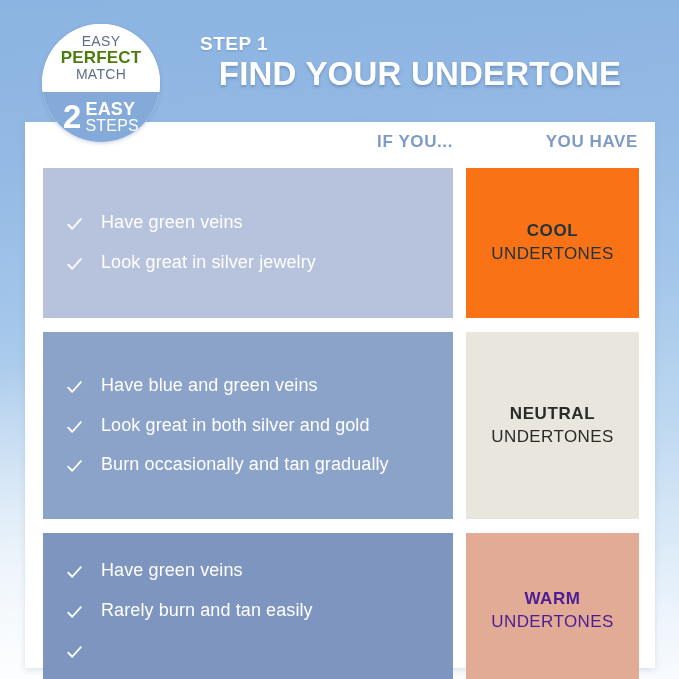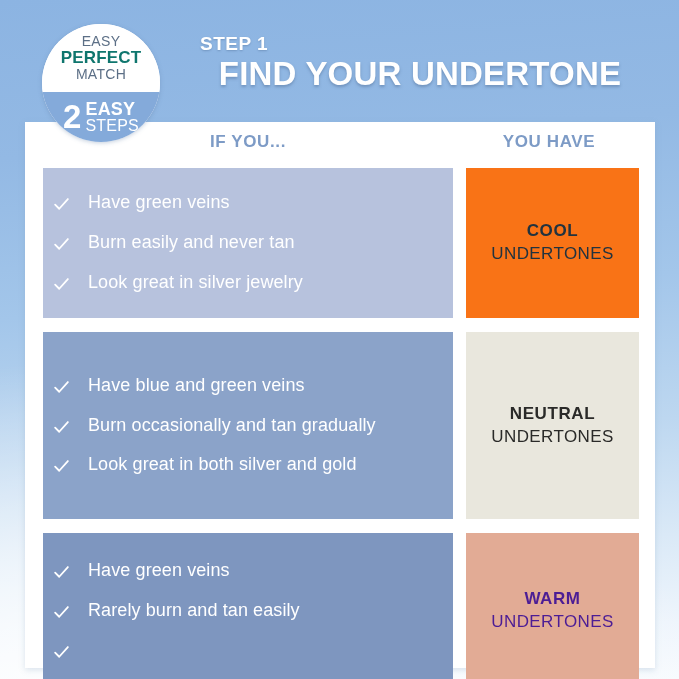--- a/index.html
+++ b/index.html
@@ -35,53 +35,53 @@
     overflow:hidden;background:#ffffff;
     box-shadow:0 1px 4px rgba(90,120,160,.35);
     z-index:5;
   }
   .badge-top{
     position:absolute;left:0;top:0;width:118px;height:68px;background:#ffffff;
     display:flex;flex-direction:column;align-items:center;justify-content:center;
     line-height:1.08;
   }
   .badge-your{color:#5c6f86;font-size:14px;letter-spacing:.3px;}
-  .badge-perfect{color:#0f766e;font-size:17px;font-weight:bold;letter-spacing:.2px;}
+  .badge-perfect{color:#4d7c0f;font-size:17px;font-weight:bold;letter-spacing:.2px;}
   .badge-match{color:#5c6f86;font-size:14px;letter-spacing:.3px;}
   .badge-bottom{
     position:absolute;left:0;top:68px;width:118px;height:50px;background:#84aada;
     display:flex;align-items:center;justify-content:center;gap:4px;
   }
   .badge-num{color:#ffffff;font-size:33px;font-weight:bold;line-height:.9;}
   .badge-steps{display:flex;flex-direction:column;line-height:1.0;}
   .badge-easy{color:#ffffff;font-size:18px;font-weight:bold;letter-spacing:.2px;}
   .badge-stepstxt{color:#ffffff;font-size:16px;letter-spacing:.2px;}
 
   
   .card{
     position:absolute;left:25px;top:122px;width:630px;height:546px;
     background:#ffffff;
     box-shadow:0 2px 6px rgba(120,150,185,.25);
   }
 
   .col-headers{position:absolute;left:0;top:10px;width:630px;height:32px;}
   .col-h{
     position:absolute;color:#7d9bc6;font-size:17px;font-weight:bold;letter-spacing:.6px;
-    text-align:center;
+    text-align:right;
   }
   .col-h.left{left:18px;width:410px;}
   .col-h.right{left:435px;width:178px;}
 
   .rows{position:absolute;left:18px;top:46px;width:596px;}
   .row{position:relative;display:flex;gap:13px;margin-bottom:14px;}
 
   .traits{
     flex:0 0 410px;
     display:flex;flex-direction:column;justify-content:center;
-    padding:14px 16px 14px 10px;
+    padding:14px 16px 14px 23px;
     box-sizing:border-box;
   }
   .trait{display:flex;align-items:flex-start;gap:18px;margin:9px 0;}
   .check{
     flex:0 0 auto;width:17px;height:17px;margin-top:4px;
     display:block;
   }
   .trait-text{
     color:#ffffff;font-size:18px;line-height:1.22;letter-spacing:.1px;
   }
@@ -132,53 +132,47 @@
             <div class="trait">
               <span class="check"><svg viewBox="0 0 20 20" width="17" height="17" aria-hidden="true">
                   <path d="M2.5 10.2 L7.3 15 L17.5 3.6" fill="none" stroke="#ffffff" stroke-width="2.1" stroke-linecap="round" stroke-linejoin="round"></path>
                 </svg></span>
               <span class="trait-text">Have green veins</span>
             </div>
             <div class="trait">
               <span class="check"><svg viewBox="0 0 20 20" width="17" height="17" aria-hidden="true">
                   <path d="M2.5 10.2 L7.3 15 L17.5 3.6" fill="none" stroke="#ffffff" stroke-width="2.1" stroke-linecap="round" stroke-linejoin="round"></path>
                 </svg></span>
-              <span class="trait-text">Burn easily and never tan</span>
-            </div>
-            <div class="trait">
-              <span class="check"><svg viewBox="0 0 20 20" width="17" height="17" aria-hidden="true">
-                  <path d="M2.5 10.2 L7.3 15 L17.5 3.6" fill="none" stroke="#ffffff" stroke-width="2.1" stroke-linecap="round" stroke-linejoin="round"></path>
-                </svg></span>
               <span class="trait-text">Look great in silver jewelry</span>
             </div>
           </div>
           <div class="swatch" style="background: #f97316; color: rgb(34, 51, 63);">
             <div class="sw-name">COOL</div>
             <div class="sw-sub">UNDERTONES</div>
           </div>
         </div>
         <div class="row" style="height: 187px;">
           <div class="traits" style="background: rgb(139, 163, 201);">
             <div class="trait">
               <span class="check"><svg viewBox="0 0 20 20" width="17" height="17" aria-hidden="true">
                   <path d="M2.5 10.2 L7.3 15 L17.5 3.6" fill="none" stroke="#ffffff" stroke-width="2.1" stroke-linecap="round" stroke-linejoin="round"></path>
                 </svg></span>
               <span class="trait-text">Have blue and green veins</span>
             </div>
             <div class="trait">
               <span class="check"><svg viewBox="0 0 20 20" width="17" height="17" aria-hidden="true">
                   <path d="M2.5 10.2 L7.3 15 L17.5 3.6" fill="none" stroke="#ffffff" stroke-width="2.1" stroke-linecap="round" stroke-linejoin="round"></path>
                 </svg></span>
+              <span class="trait-text">Look great in both silver and gold</span>
+            </div>
+            <div class="trait">
+              <span class="check"><svg viewBox="0 0 20 20" width="17" height="17" aria-hidden="true">
+                  <path d="M2.5 10.2 L7.3 15 L17.5 3.6" fill="none" stroke="#ffffff" stroke-width="2.1" stroke-linecap="round" stroke-linejoin="round"></path>
+                </svg></span>
               <span class="trait-text">Burn occasionally and tan gradually</span>
-            </div>
-            <div class="trait">
-              <span class="check"><svg viewBox="0 0 20 20" width="17" height="17" aria-hidden="true">
-                  <path d="M2.5 10.2 L7.3 15 L17.5 3.6" fill="none" stroke="#ffffff" stroke-width="2.1" stroke-linecap="round" stroke-linejoin="round"></path>
-                </svg></span>
-              <span class="trait-text">Look great in both silver and gold</span>
             </div>
           </div>
           <div class="swatch" style="background: rgb(233, 231, 221); color: rgb(42, 42, 40);">
             <div class="sw-name">NEUTRAL</div>
             <div class="sw-sub">UNDERTONES</div>
           </div>
         </div>
         <div class="row" style="height: 155px;">
           <div class="traits" style="background: rgb(126, 150, 191);">
             <div class="trait">

